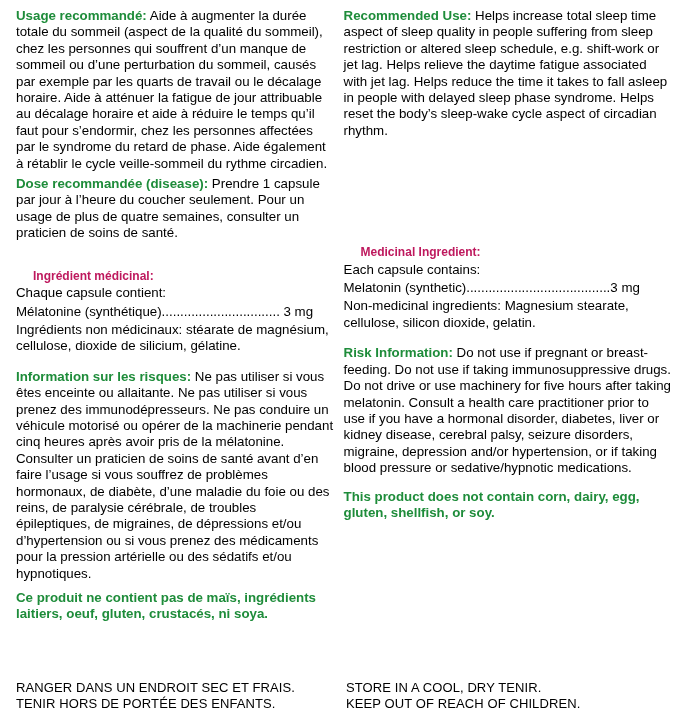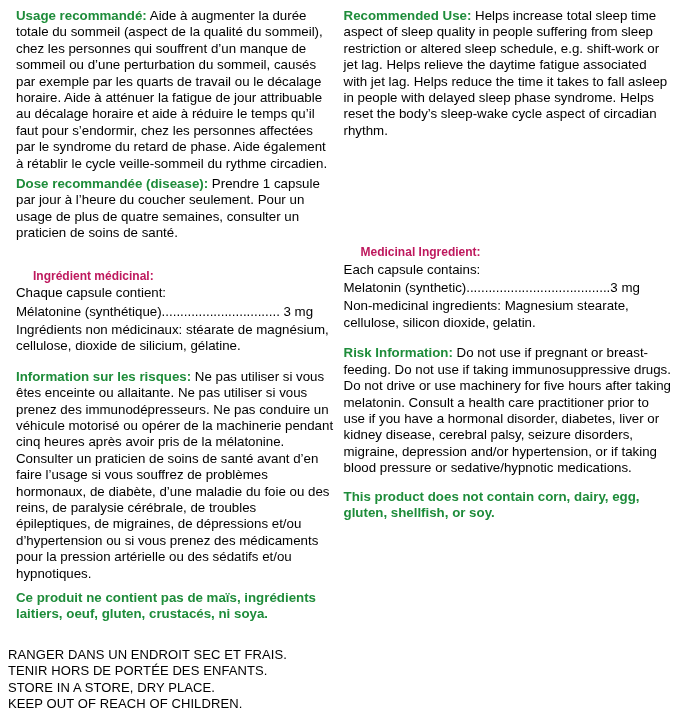--- a/index.html
+++ b/index.html
@@ -54,25 +54,25 @@
     margin: 0 0 1px 17px;
     font-size: 12px;
     line-height: 16.4px;
   }
   .section-gap-1 { height: 22px; }
   .section-gap-2 { height: 10px; }
   .plain { color: #000000; }
   .ingredient-line { white-space: pre-wrap; }
   .footer {
     position: absolute;
-    left: 8px;
+    left: 16px;
     bottom: 6px;
     width: 663px;
     display: flex;
-    flex-direction: column;
+    flex-direction: row;
   }
   .footer .fcol {
     width: 330px;
     padding-right: 10px;
     box-sizing: border-box;
   }
   .footer p {
     font-size: 13.0px;
     line-height: 16.2px;
     margin: 0;
@@ -149,18 +149,18 @@
     </div>
 
   </div>
 
   <div class="footer">
     <div class="fcol">
       <p>RANGER DANS UN ENDROIT SEC ET FRAIS.</p>
       <p>TENIR HORS DE PORTÉE DES ENFANTS.</p>
     </div>
     <div class="fcol">
-      <p>STORE IN A STORE, DRY PLACE.</p>
+      <p>STORE IN A COOL, DRY TENIR.</p>
       <p>KEEP OUT OF REACH OF CHILDREN.</p>
     </div>
   </div>
 
 </div>
 
 </body></html>

